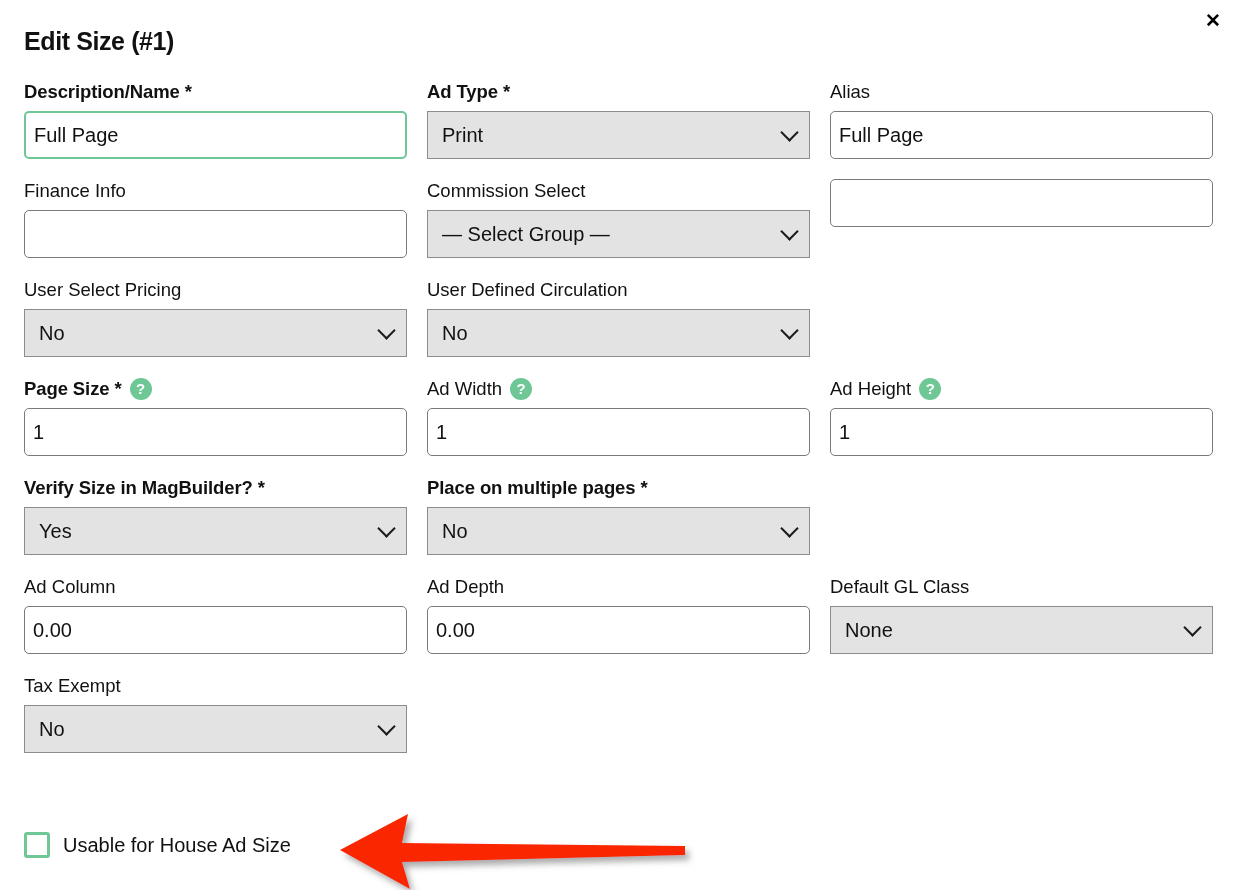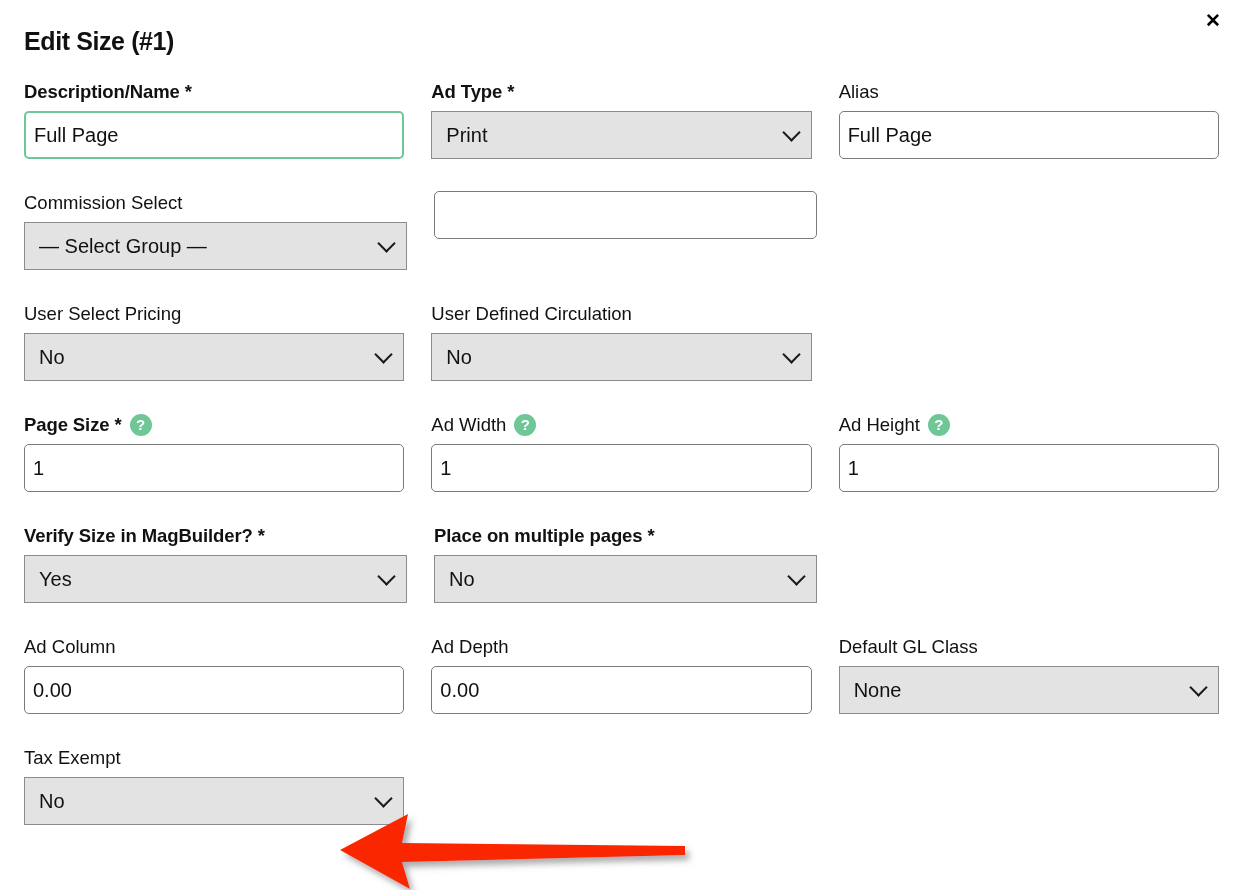--- a/index.html
+++ b/index.html
@@ -54,22 +54,22 @@
 
   .form-grid {
     position: absolute;
     left: 24px;
     top: 80px;
     width: 1195px;
   }
 
   .row {
     display: flex;
-    gap: 27px;
-    margin-bottom: 12px;
+    gap: 20px;
+    margin-bottom: 0px;
   }
 
   .cell {
     width: 383px;
     box-sizing: border-box;
   }
   .cell.empty { visibility: hidden; }
 
   .field-label {
     font-size: 18.5px;
@@ -218,20 +218,24 @@
       <div class="cell">
         <div class="field-label">Alias</div>
         <div class="text-input">Full Page</div>
       </div>
     </div>
 
     <div class="row-spacer"></div>
 
     <div class="row">
       <div class="cell">
+        <div class="field-label">Finance Info</div>
+        <div class="text-input"></div>
+      </div>
+      <div class="cell">
         <div class="field-label">Commission Select</div>
         <div class="select-box">
           <span>— Select Group —</span>
           <span class="chev"></span>
         </div>
       </div>
       <div class="cell">
         <div class="text-input"></div>
       </div>
     </div>
@@ -330,20 +334,24 @@
           <span>No</span>
           <span class="chev"></span>
         </div>
       </div>
       <div class="cell empty"></div>
       <div class="cell empty"></div>
     </div>
 
   </div>
 
+  <div class="checkbox-row">
+    <div class="checkbox"></div>
+    <div class="checkbox-label">Usable for House Ad Size</div>
+  </div>
 
   <svg class="annotation-arrow" viewBox="0 0 360 84">
     <defs>
       <filter id="arrowShadow" x="-20%" y="-20%" width="150%" height="160%">
         <feDropShadow dx="4" dy="5" stdDeviation="3" flood-color="#666666" flood-opacity="0.55"></feDropShadow>
       </filter>
     </defs>
     <path d="M 0 44 L 68 8 L 62 37 L 345 40 L 345 49 L 62 56 L 70 83 Z" fill="#fa2800" filter="url(#arrowShadow)"></path>
   </svg>
 

